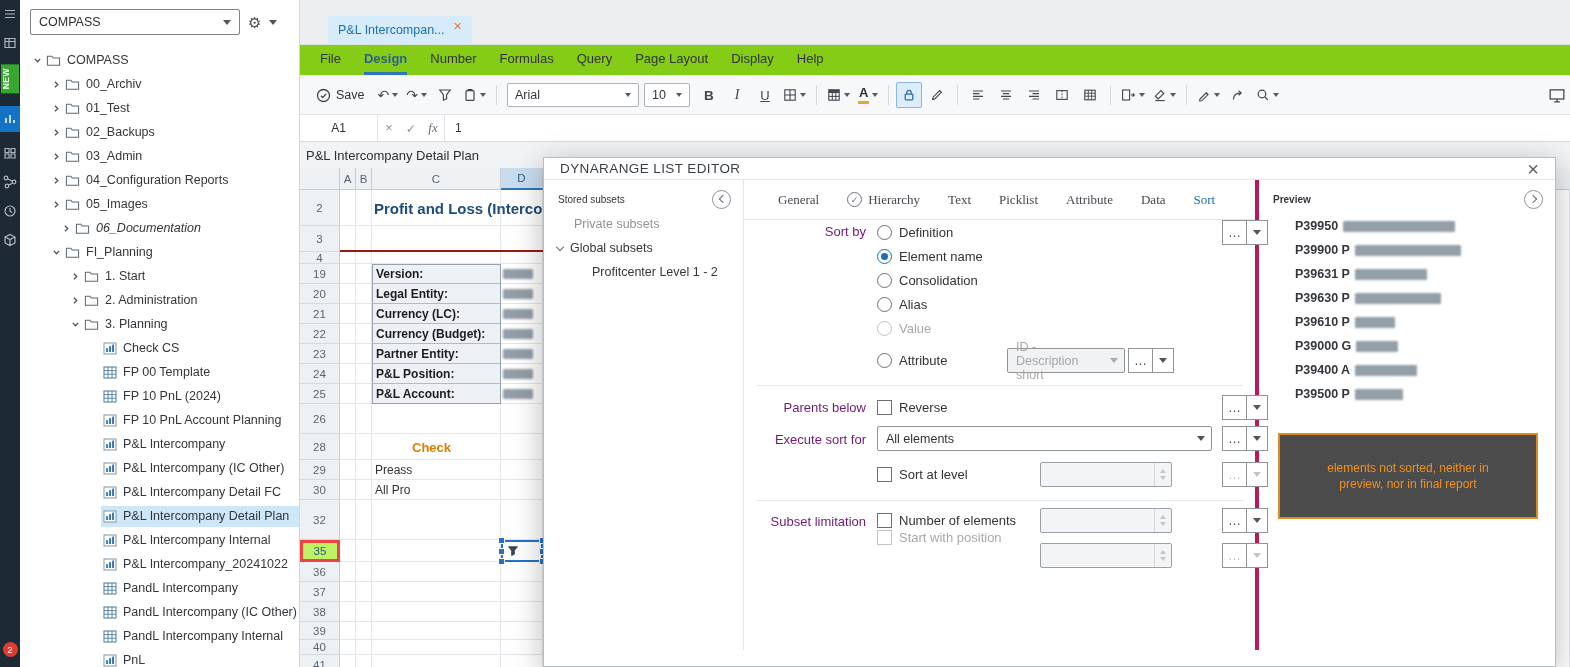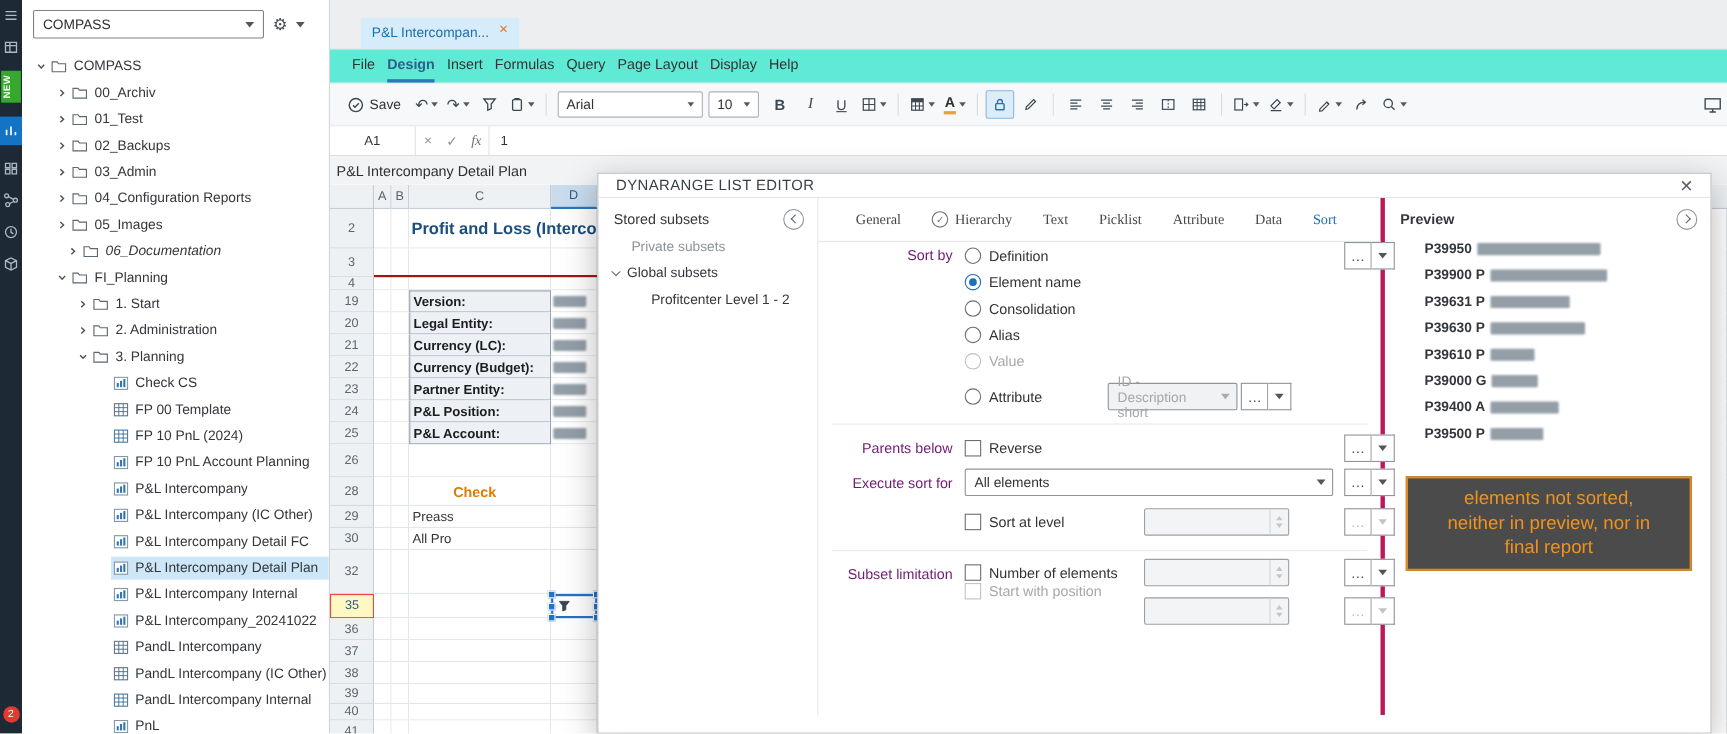--- a/index.html
+++ b/index.html
@@ -30,21 +30,21 @@
   .tree-content.selected{background:#cde6f8;}
   .tree-icon{display:flex;align-items:center;flex:none;}
   .tree-label{font-size:12.5px;color:#33373c;overflow:hidden;text-overflow:ellipsis;}
 
   
   .main{position:absolute;left:300px;top:0;right:0;height:667px;display:flex;flex-direction:column;}
   .tabbar{height:45px;background:#eceef0;display:flex;align-items:flex-end;padding-left:28px;box-sizing:border-box;border-bottom:1px solid #e0e2e4;}
   .doc-tab{height:28px;background:#d7ecfa;display:flex;align-items:center;padding:0 10px;font-size:12.5px;color:#1a6fae;gap:9px;border-top-left-radius:2px;border-top-right-radius:2px;}
   .tab-close{color:#e8772e;font-size:14px;line-height:1;align-self:flex-start;margin-top:3px;}
 
-  .menubar{height:30px;background:#5eead4;display:flex;align-items:stretch;padding-left:20px;gap:11px;border-bottom:1px solid #ececec;}
+  .menubar{height:30px;background:#84cc16;display:flex;align-items:stretch;padding-left:20px;gap:23px;border-bottom:1px solid #ececec;}
   .menu-item{display:flex;align-items:center;font-size:13px;color:#333;border-bottom:3px solid transparent;box-sizing:border-box;}
   .menu-item.active{font-weight:bold;color:#2f608c;border-bottom-color:#2b77b8;}
 
   .toolbar{height:38px;background:#f7f8f9;border-bottom:1px solid #e2e4e7;display:flex;align-items:center;padding:0 8px;gap:2px;}
   .tbtn{height:26px;min-width:26px;display:flex;align-items:center;justify-content:center;border-radius:2px;color:#3f4750;gap:3px;padding:0 3px;box-sizing:border-box;}
   .tbtn svg{display:block;}
   .tbtn .glyph{font-size:14px;line-height:1;color:#3f4750;}
   .save{padding:0 8px;font-size:12.5px;color:#333;gap:5px;}
   .tdiv{width:1px;height:20px;background:#d9dcdf;margin:0 5px;flex:none;}
   .tsel{height:24px;border:1px solid #aeb2b7;background:#fff;display:flex;align-items:center;padding:0 7px;font-size:12.5px;color:#333;box-sizing:border-box;border-radius:2px;}
@@ -71,21 +71,21 @@
   .ghead{height:22px;display:flex;}
   .ghcell{box-sizing:border-box;background:#eef1f4;border-right:1px solid #c8cdd3;border-bottom:1px solid #c8cdd3;color:#59646f;font-size:11.5px;display:flex;align-items:center;justify-content:center;}
   .ghcell.hl{background:#c9dcee;border-bottom:2px solid #2b77b8;color:#2c5a85;}
   .gcorner{width:40px;}
   .wA{width:16px;}.wB{width:16px;}.wC{width:129px;}.wD{width:42px;}
   .wfill{flex:1;border-right:none;}
   .grow{display:flex;position:relative;}
   .gcell{box-sizing:border-box;border-right:1px solid #e2e6ea;border-bottom:1px solid #e2e6ea;background:#fff;min-width:0;}
   .gcell.wfill{border-bottom:none;background:#fff;}
   .gnum{width:40px;box-sizing:border-box;background:#eef1f4;border-right:1px solid #c8cdd3;border-bottom:1px solid #d6dade;color:#5a6570;font-size:11.5px;display:flex;align-items:center;justify-content:center;flex:none;}
-  .gnum.selnum{background:#fef9c3;border:1px solid #ef4444;color:#2c5a85;}
+  .gnum.selnum{background:#bef264;border:3px solid #ef4444;color:#2c5a85;}
   .c-label{font-weight:bold;font-size:12px;color:#1c1c1c;background:#edf1f6;border-left:1px solid #98a1ab;border-right:1px solid #98a1ab;border-bottom:1px solid #b3bac2;display:flex;align-items:center;padding-left:3px;}
   .c-label.firstlabel{border-top:1px solid #98a1ab;}
   .c-label.lastlabel{border-bottom:1px solid #98a1ab;}
   .c-plain{font-size:12px;color:#333;display:flex;align-items:center;padding-left:3px;white-space:nowrap;overflow:visible;}
   .titletext{position:absolute;left:74px;top:50%;transform:translateY(-50%);font-weight:bold;font-size:15px;color:#1c4d7d;white-space:nowrap;z-index:1;}
   .checktext{position:absolute;left:112px;top:50%;transform:translateY(-50%);font-weight:bold;font-size:13px;color:#e07c00;white-space:nowrap;z-index:1;}
   .chip{height:10px;background:#939ea8;filter:blur(1.2px);border-radius:1px;margin:auto 2px;}
   .valcell{display:flex;align-items:center;}
   .dsel{position:relative;border:2px solid #2472c8 !important;background:#fff;z-index:2;}
   .hd{position:absolute;width:5px;height:5px;background:#2472c8;border:1px solid #fff;box-sizing:content-box;z-index:3;}
@@ -94,21 +94,21 @@
   .cellfunnel{position:absolute;left:4px;top:50%;transform:translateY(-50%);}
   .redline{position:absolute;left:40px;top:82px;width:203px;height:2px;background:#9c1912;z-index:2;}
 
   
   .dialog{position:absolute;left:543px;top:157px;width:1013px;height:510px;background:#fff;border:1px solid #b9bdc2;box-shadow:0 8px 30px rgba(0,0,0,.28);z-index:50;box-sizing:border-box;}
   .dlg-head{height:22px;display:flex;align-items:center;padding:0 16px;border-bottom:1px solid #e3e5e8;box-sizing:border-box;}
   .dlg-title{font-size:13.5px;color:#3a3f45;letter-spacing:.4px;}
   .dlg-close{margin-left:auto;font-size:20px;color:#5a5f66;line-height:1;}
   .dlg-body{display:flex;height:calc(100% - 38px);}
   .dlg-left{width:200px;border-right:1px solid #e3e5e8;padding-top:6px;box-sizing:border-box;flex:none;}
-  .panel-head{display:flex;align-items:center;height:26px;padding:0 12px 0 14px;color:#33373c;font-size:13px;}
+  .panel-head{display:flex;align-items:center;height:26px;padding:0 12px 0 14px;color:#33373c;font-size:10px;}
   .circle-btn{margin-left:auto;width:19px;height:19px;border:1px solid #8d959c;border-radius:50%;display:flex;align-items:center;justify-content:center;box-sizing:border-box;}
   .chev{display:inline-block;width:5px;height:5px;border-right:1.5px solid #666b71;border-bottom:1.5px solid #666b71;}
   .chev.left{transform:rotate(135deg);margin-left:2px;}
   .chev.right{transform:rotate(-45deg);margin-right:2px;}
   .chev.down{transform:rotate(45deg);margin-bottom:2px;}
   .subset-item{height:24px;display:flex;align-items:center;font-size:12.5px;color:#33373c;gap:7px;}
   .subset-item.muted{color:#8e9399;}
   .pl30{padding-left:30px;}.pl12{padding-left:13px;}.pl48{padding-left:48px;}
   .dlg-center{flex:1;position:relative;min-width:0;}
   .dlg-tabs{height:40px;display:flex;align-items:center;border-bottom:1px solid #e3e5e8;padding-left:22px;gap:4px;box-sizing:border-box;font-family:Liberation Serif, serif;}
@@ -138,21 +138,21 @@
   .spin .up{width:0;height:0;border-left:3.5px solid transparent;border-right:3.5px solid transparent;border-bottom:4px solid #8a8f94;}
   .spin .dn{width:0;height:0;border-left:3.5px solid transparent;border-right:3.5px solid transparent;border-top:4px solid #8a8f94;}
   .spin.disabled{background:#f3f4f5;}
   .spin.disabled .up{border-bottom-color:#c4c7ca;}
   .spin.disabled .dn{border-top-color:#c4c7ca;}
   .hline{position:absolute;left:12px;right:12px;height:1px;background:#e7e9eb;}
   .dlg-right{width:300px;border-left:4px solid #be185d;padding-top:6px;box-sizing:border-box;flex:none;font-weight:bold;}
   .preview-list{margin-top:2px;}
   .pitem{height:24px;display:flex;align-items:center;padding-left:36px;font-size:12.5px;color:#33373c;}
   .pchip{display:inline-block;height:11px;background:#949ea7;filter:blur(1.1px);margin-left:5px;border-radius:1px;}
-  .annotation{position:absolute;left:734px;top:275px;width:260px;height:86px;background:#4b4b4b;border:2px solid #df8a1f;color:#f0921e;display:flex;align-items:center;justify-content:center;text-align:center;font-size:17px;line-height:1.35;padding:6px 28px;box-sizing:border-box;z-index:5;}
+  .annotation{position:absolute;left:734px;top:275px;width:260px;height:86px;background:#4b4b4b;border:2px solid #df8a1f;color:#f0921e;display:flex;align-items:center;justify-content:center;text-align:center;font-size:12px;line-height:1.35;padding:6px 28px;box-sizing:border-box;z-index:5;}
 </style>
 </head>
 <body>
 
 <div class="app">
 
   <aside class="rail">
     <div class="rail-icon">
         <svg width="14" height="14" viewBox="0 0 14 14">
           <path d="M2 3.5h10M2 7h10M2 10.5h10"></path>
@@ -580,21 +580,21 @@
     <div class="tabbar">
       <div class="doc-tab">
         <span>P&amp;L Intercompan...</span>
         <span class="tab-close">×</span>
       </div>
     </div>
 
     <nav class="menubar" id="menubar">
         <div class="menu-item">File</div>
         <div class="menu-item active">Design</div>
-        <div class="menu-item">Insert</div>
+        <div class="menu-item">Number</div>
         <div class="menu-item">Formulas</div>
         <div class="menu-item">Query</div>
         <div class="menu-item">Page Layout</div>
         <div class="menu-item">Display</div>
         <div class="menu-item">Help</div>
       </nav>
 
     <div class="toolbar">
       <div class="tbtn save">
         <svg width="15" height="15" viewBox="0 0 14 14">

